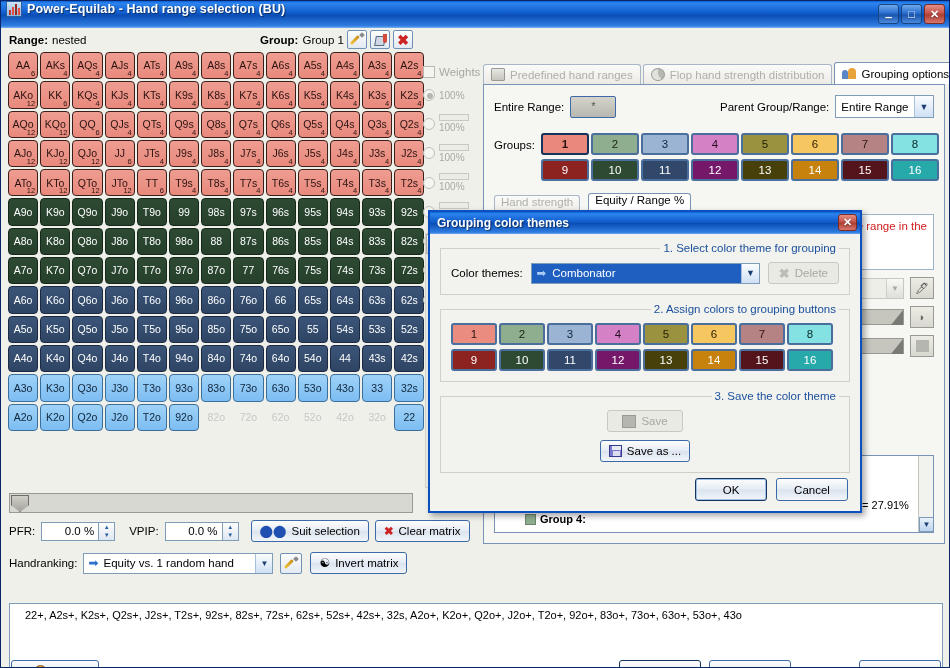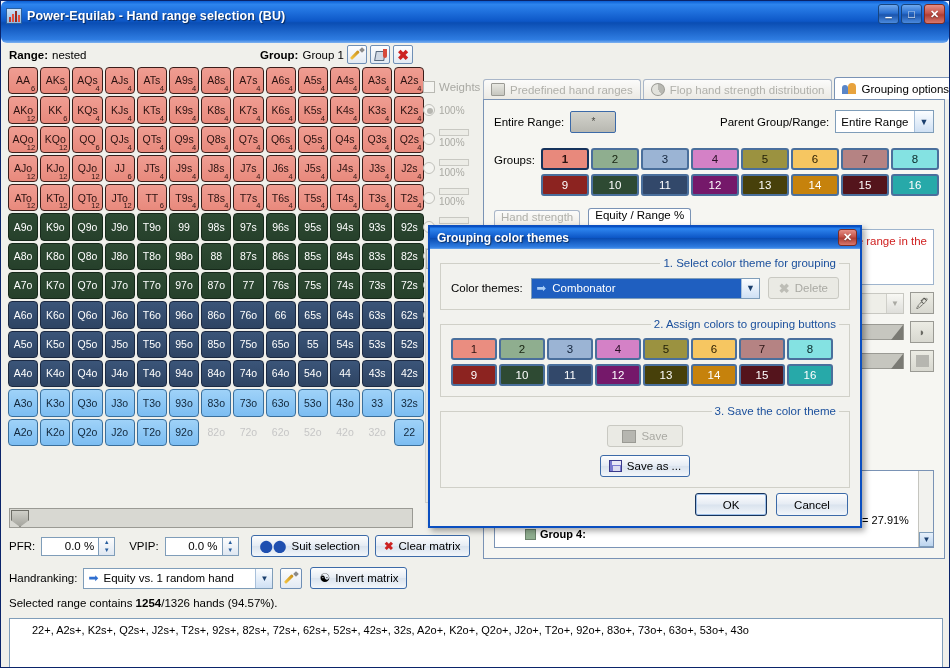--- a/index.html
+++ b/index.html
@@ -14,26 +14,25 @@
   #app {
     position: relative;
     width: 950px; height: 668px;
     background: linear-gradient(#eef3fb, #e6edf8);
     border: 1px solid #0a246a;
     overflow: hidden;
   }
 
   
   .titlebar {
-    height: 42px;
+    height: 27px;
     background: linear-gradient(to bottom, #0b5fd4 0%, #2d84ee 8%, #0d57c7 48%, #0a4db3 52%, #2f7de2 92%, #7fb2f0 100%);
     display: flex; align-items: center;
     padding: 0 3px 12px 5px;
     position: relative;
-    border-radius: 6px;
   }
   .title-icon {
     width: 16px; height: 16px; margin-right: 5px;
     background: linear-gradient(#cfe2f7, #8fb8e0);
     border: 1px solid #2a5f9e;
     position: relative; overflow: hidden; flex: none;
   }
   .title-icon i { position: absolute; bottom: 1px; width: 2px; background: #c0392b; }
   .title-icon i:nth-child(1){ left: 2px; height: 5px; }
   .title-icon i:nth-child(2){ left: 5px; height: 8px; background:#e74c3c; }
@@ -242,22 +241,22 @@
     font-size: 11px;
   }
   .infoline { padding: 1px 4px; white-space: nowrap; display:flex; align-items:center; gap:4px; }
   .arrow-t { color: #000; font-size: 9px; }
   .swatch { width: 11px; height: 11px; display:inline-block; border:1px solid rgba(0,0,0,.25); }
   .info-sc { position:absolute; right:0; top:0; bottom:0; width:15px; background:#f2f2ee; border-left:1px solid #c5c5bf; }
   .info-sc .dn { position:absolute; bottom:0; width:15px; height:15px; background:linear-gradient(#e8f1fb,#bcd4ee); border:1px solid #7f9db9; display:flex;align-items:center;justify-content:center; font-size:8px;color:#1b3f6e;}
 
   
   .bottom-text {
-    position: absolute; left: 8px; top: 575px; width: 934px; height: 50px;
-    border: 1px solid #7f9db9; background: #fff; padding: 4px 22px;
+    position: absolute; left: 8px; top: 575px; width: 934px; height: 66px;
+    border: 1px solid #7f9db9; background: #fff; padding: 4px 15px;
     font-size: 11px; line-height: 14px;
   }
   .footer { position: absolute; left: 0; right: 0; top: 630px; height: 30px; }
   .optbtn {
     position:absolute; left:10px; top:2px; height: 22px;
     border: 1px solid #3c6aa8; border-radius: 3px;
     background: linear-gradient(#fdfdfd,#e6ecf4 48%,#dae3ee 52%,#f2f6fa);
     display:flex; align-items:center; gap:4px; padding: 0 7px 0 4px; font-size:11.5px; cursor:pointer;
   }
   .optbtn .caret { font-size: 7px; }
@@ -984,23 +983,20 @@
         <span class="mini-btn" style="height:21px;width:22px;">
             <span class="pencil-ic"></span>
           </span>
         <span style="width:8px"></span>
         <span class="btn">
           <span style="font-size:12px;line-height:1;">☯</span>
           <span>Invert matrix</span>
         </span>
       </div>
 
-      <div class="status-txt">
-        <span>Selected range contains </span><b>1254</b><span>/1326 hands (94.57%).</span>
-      </div>
     </div>
 
     <div class="weights">
       <div class="wgt-head">
         <span class="chk"></span>
         <span>Weights</span>
       </div>
       <div id="weight-rows">
           <div class="wrow">
             <span class="radio on"></span>

